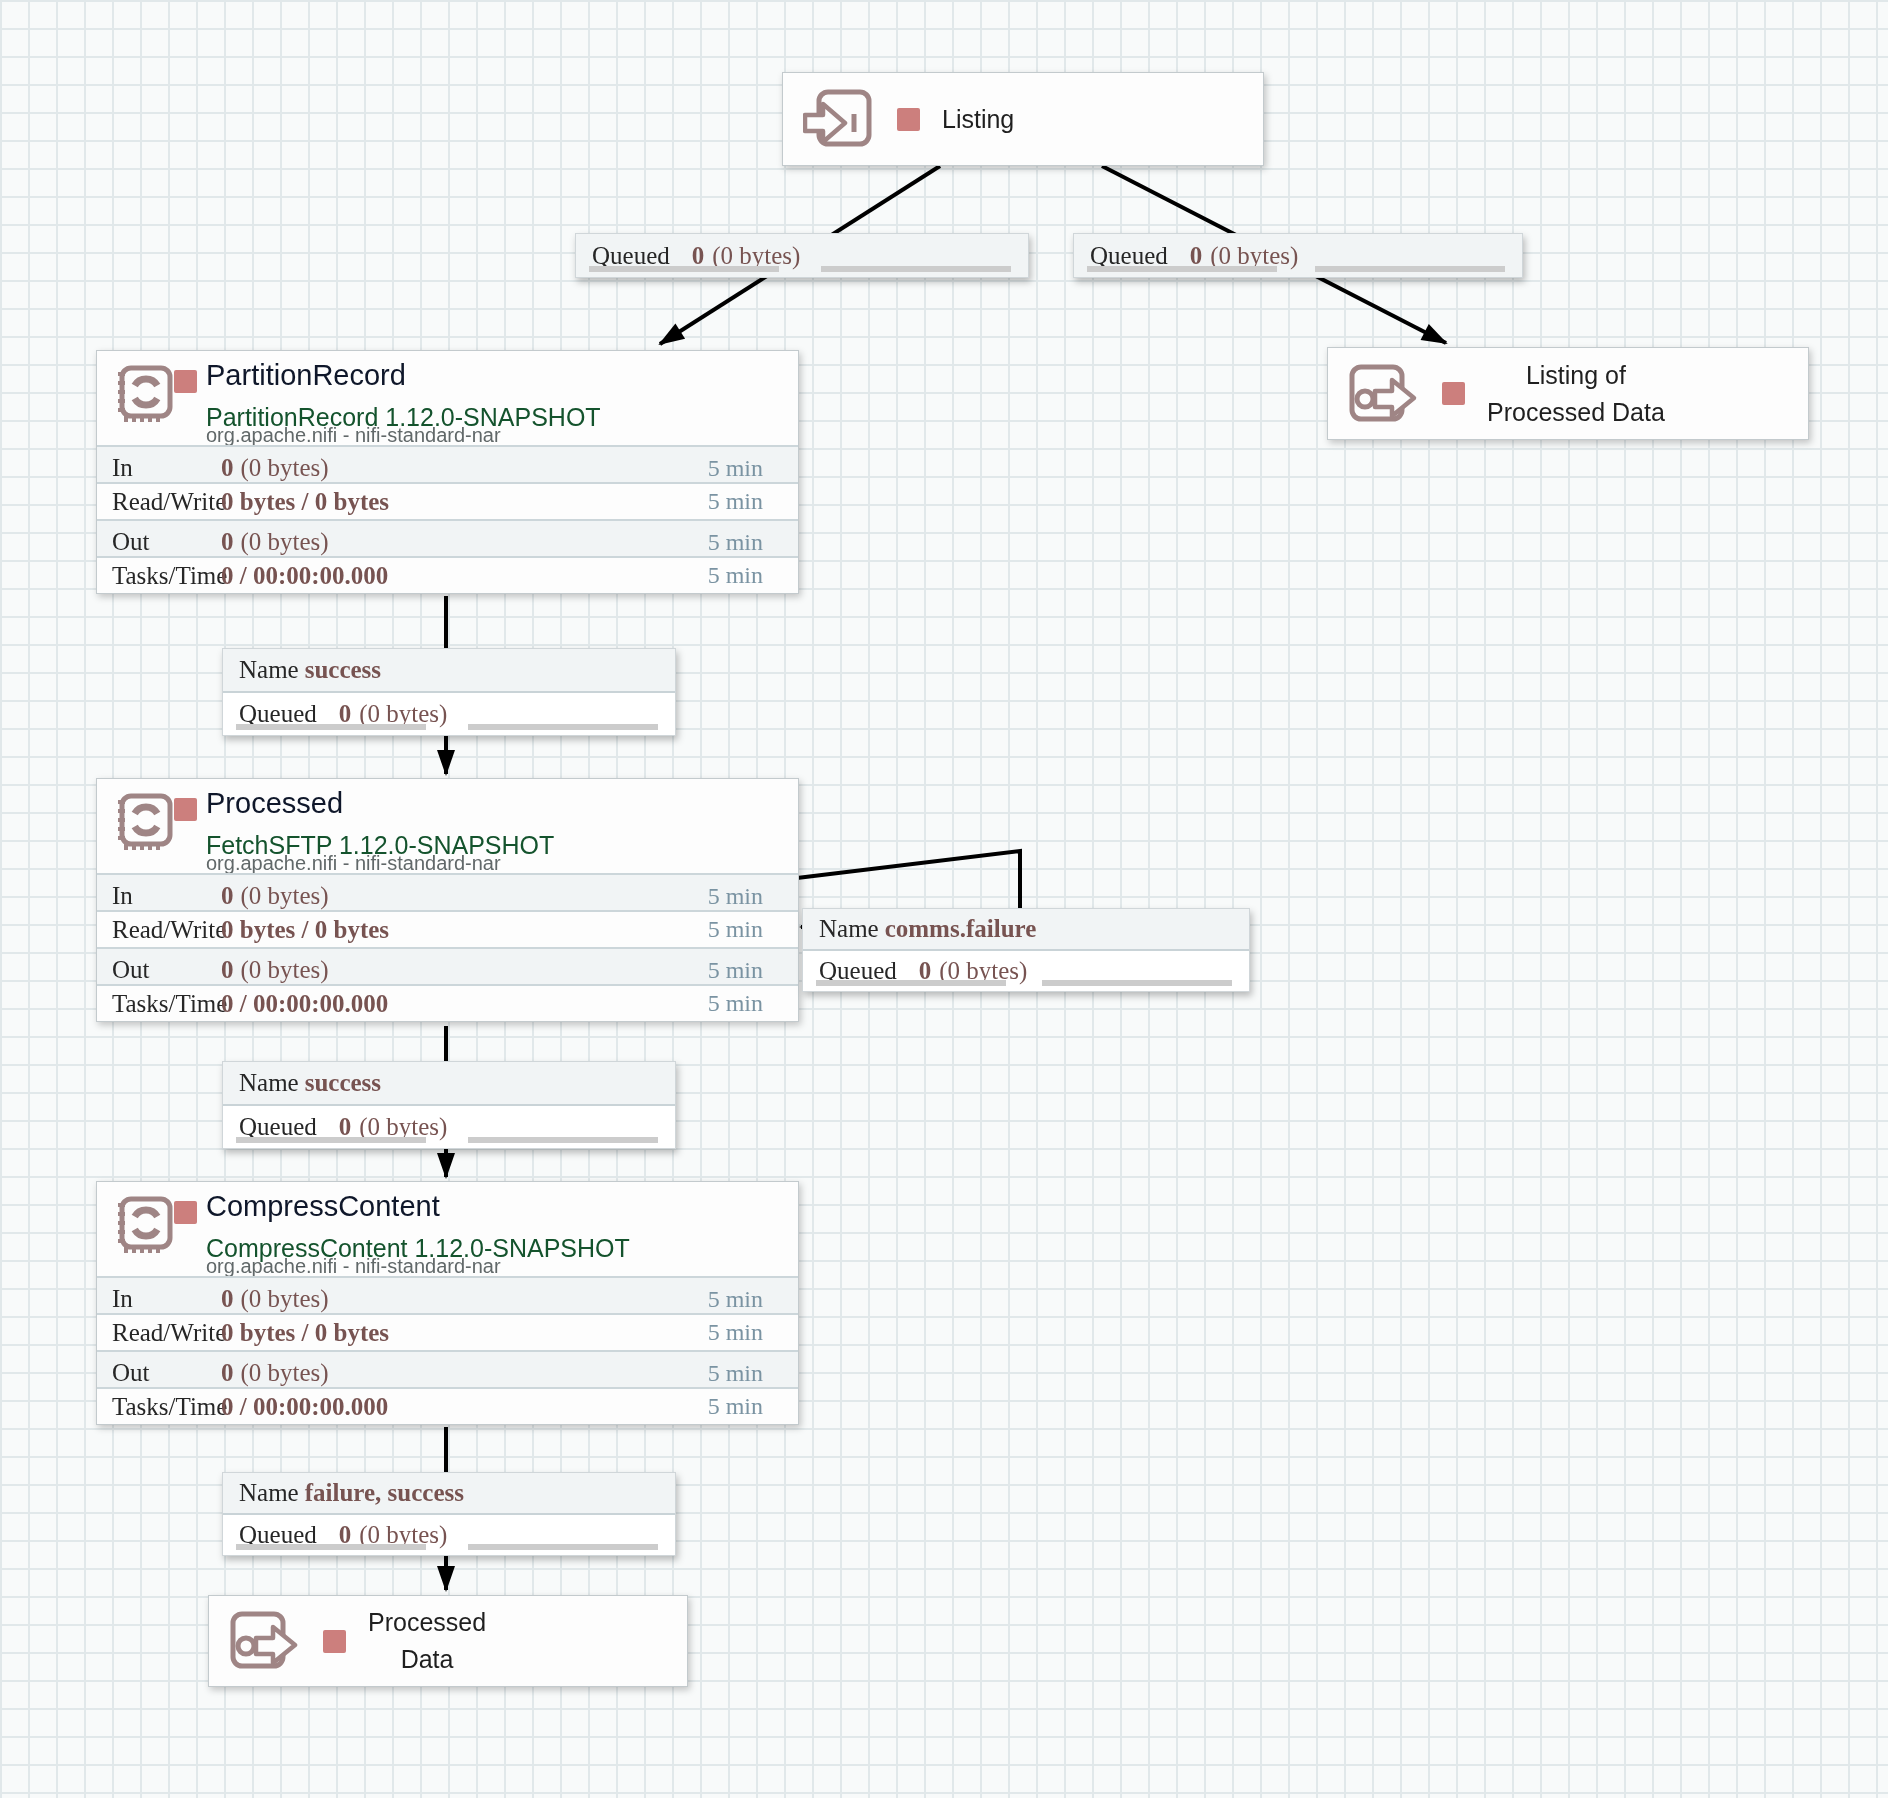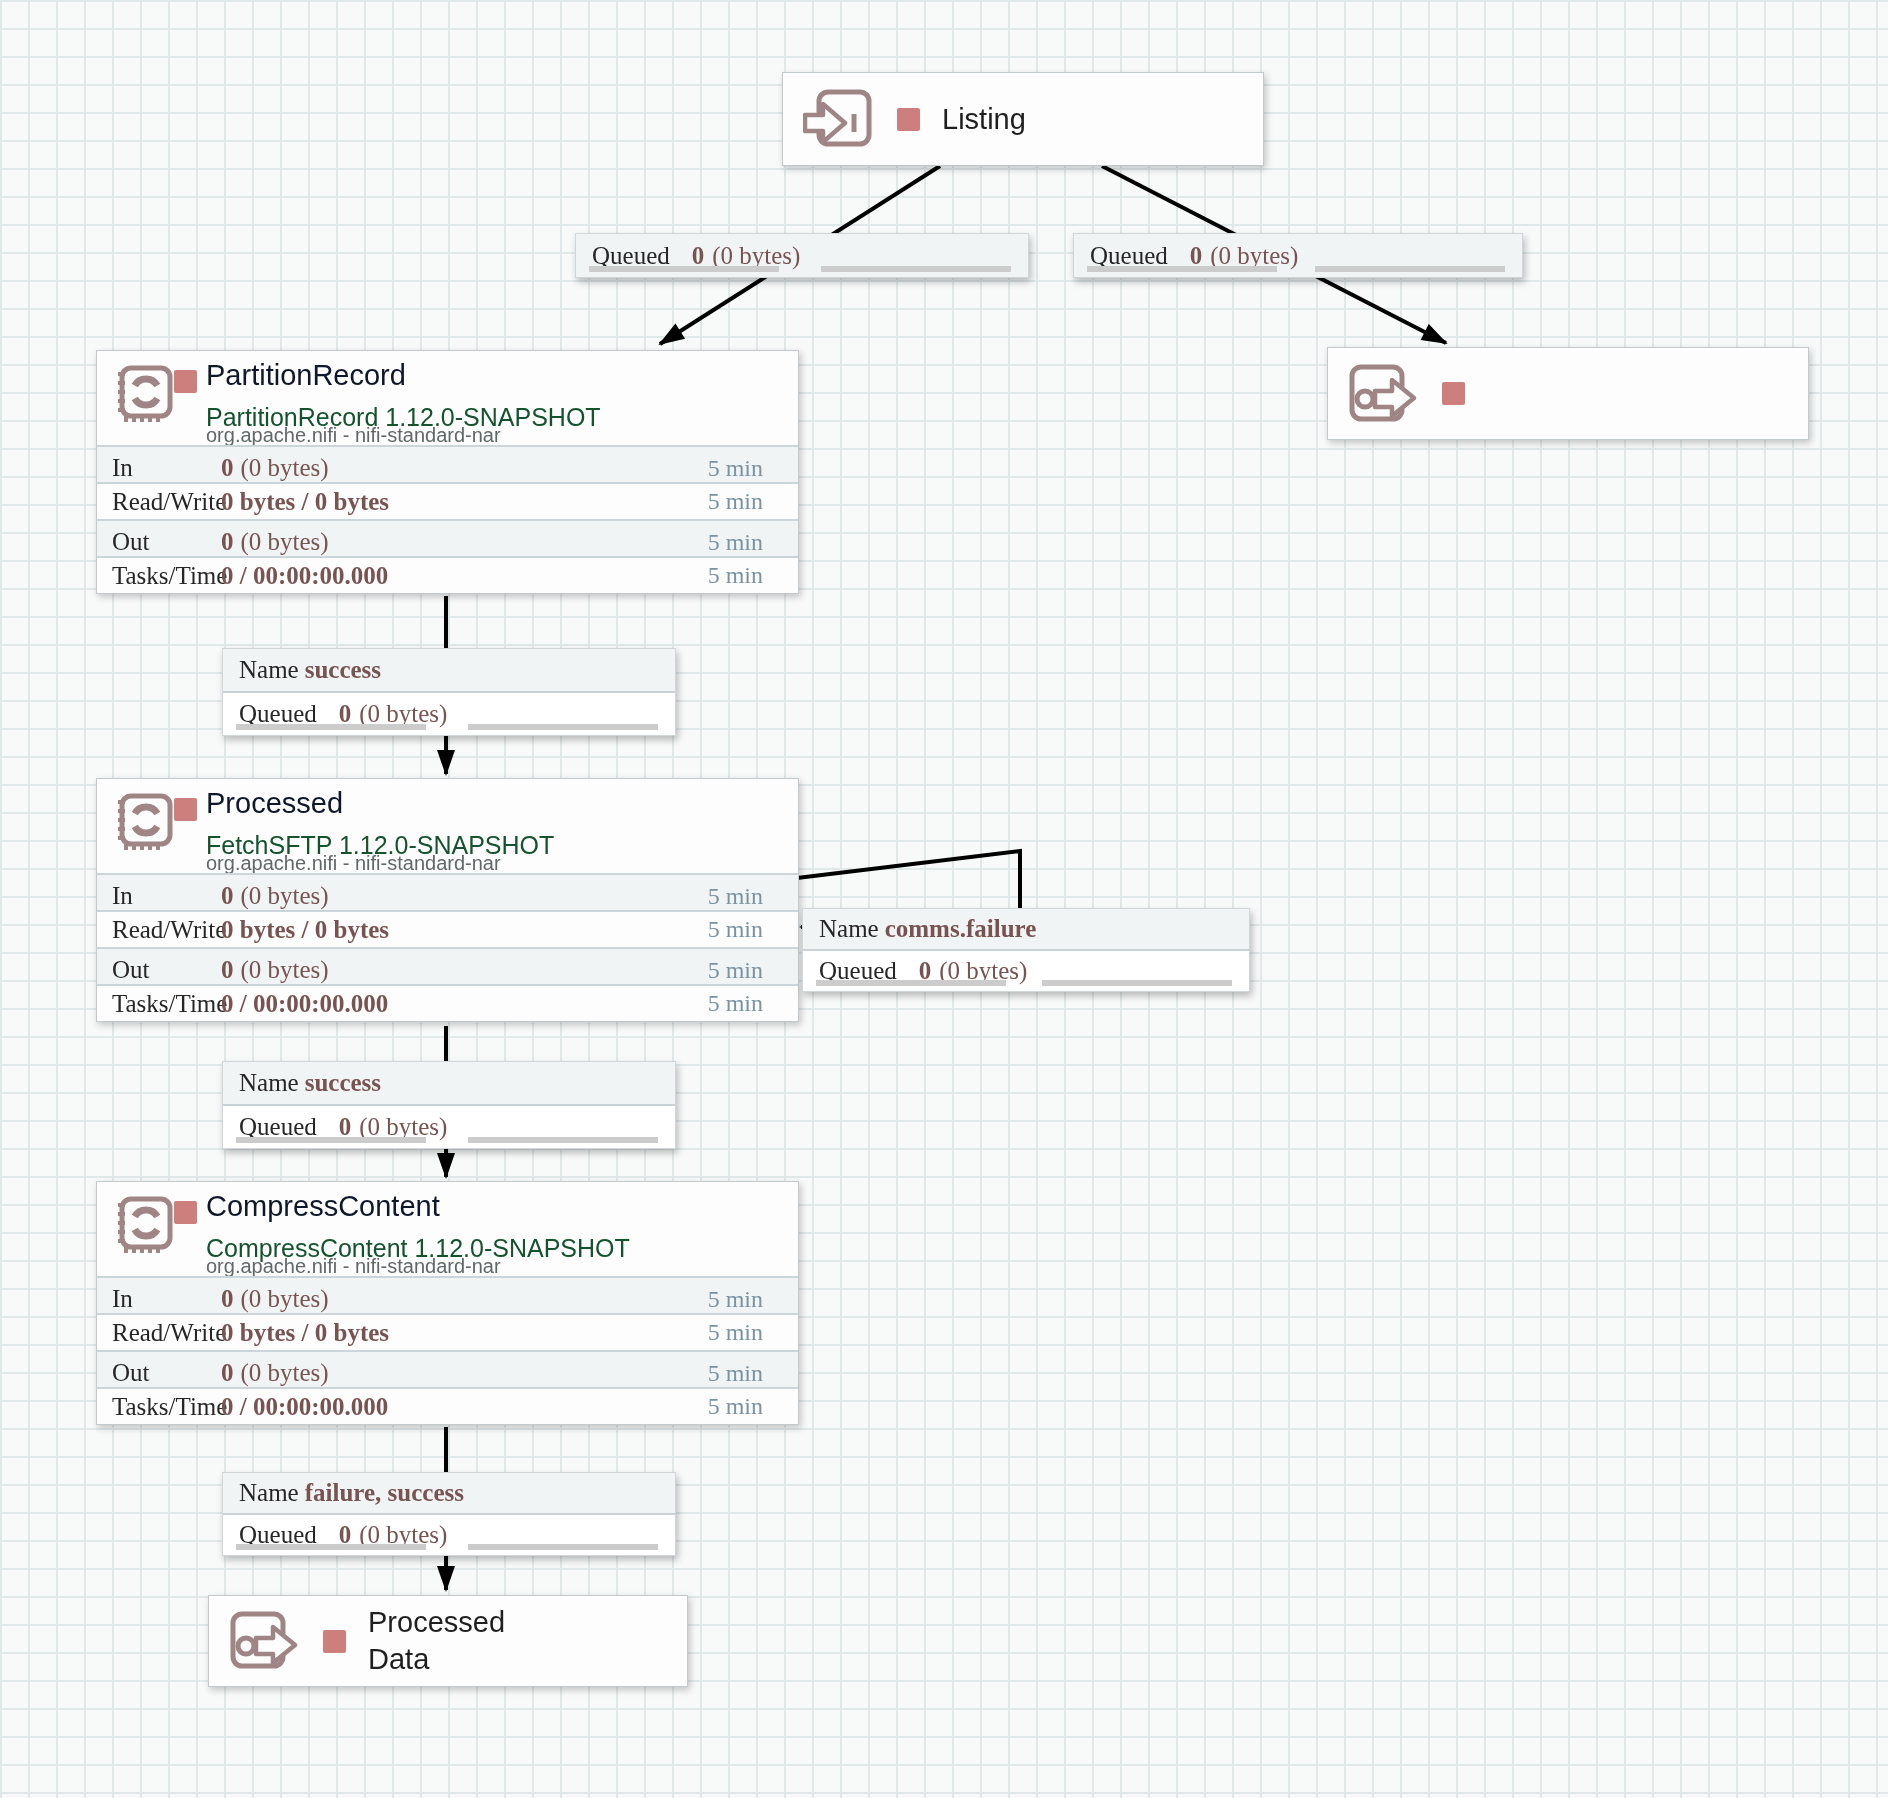--- a/index.html
+++ b/index.html
@@ -40,21 +40,21 @@
   .stat-period{position:absolute;right:35px;color:#7a93a2;font-size:24px;}
 
   
   .port{
     position:absolute;background:#fdfdfd;border:1px solid #c3cacd;
     box-shadow:2px 3px 7px rgba(0,0,0,.22);z-index:2;
     display:flex;align-items:center;
   }
   .port-icon{margin-left:20px;flex:0 0 auto;}
   .port .run-status{position:static;margin-left:24px;flex:0 0 auto;}
-  .port-name{margin-left:22px;font-size:29px;color:#1f1f1f;line-height:37px;}
+  .port-name{margin-left:22px;font-size:25px;color:#1f1f1f;line-height:37px;text-align:center;}
 
   
   .conn-label{
     position:absolute;z-index:3;background:#fff;
     border:1px solid #d0d6d9;box-shadow:2px 4px 7px rgba(0,0,0,.26);
     font-family:"Liberation Serif",serif;font-size:25px;
   }
   .conn-row{height:42px;display:flex;align-items:center;position:relative;background:#fff;}
   .conn-row.name-row{background:#f1f4f5;border-bottom:2px solid #c9d3d7;}
   .conn-row.only{background:#f1f4f5;height:43px;}
@@ -113,20 +113,24 @@
   </div>
 </div>
 
 <div class="port" style="left:1327px;top:347px;width:480px;height:91px;">
   <svg class="port-icon" width="70" height="62" viewBox="0 0 70 62">
     <rect x="4" y="4" width="50" height="52" rx="9" fill="none" stroke="#9f8585" stroke-width="5"></rect>
     <circle cx="17" cy="36" r="8" fill="none" stroke="#9f8585" stroke-width="5"></circle>
     <polygon points="27,28 44,28 44,17 66,35 44,53 44,44 27,44" fill="#fdfdfd" stroke="#9f8585" stroke-width="4.5" stroke-linejoin="round"></polygon>
   </svg>
   <span class="run-status"></span>
+  <div class="port-name">
+    <div>Listing of</div>
+    <div>Processed Data</div>
+  </div>
 </div>
 
 <div class="processor" style="left:96px;top:350px;">
   <div class="proc-header">
     <svg class="proc-icon" width="66" height="66" viewBox="0 0 66 66">
       <rect x="12" y="6" width="48" height="48" rx="9" fill="none" stroke="#9f8585" stroke-width="5"></rect>
       <path d="M8 12 h7 M8 21 h7 M8 30 h7 M8 39 h7 M8 48 h7" stroke="#9f8585" stroke-width="4"></path>
       <path d="M16 53 v7 M24 53 v7 M32 53 v7 M40 53 v7 M48 53 v7" stroke="#9f8585" stroke-width="4"></path>
       <path d="M24.7,23.5 A13,13 0 0 1 47.3,23.5" fill="none" stroke="#9f8585" stroke-width="7"></path>
       <path d="M47.3,36.5 A13,13 0 0 1 24.7,36.5" fill="none" stroke="#9f8585" stroke-width="7"></path>

